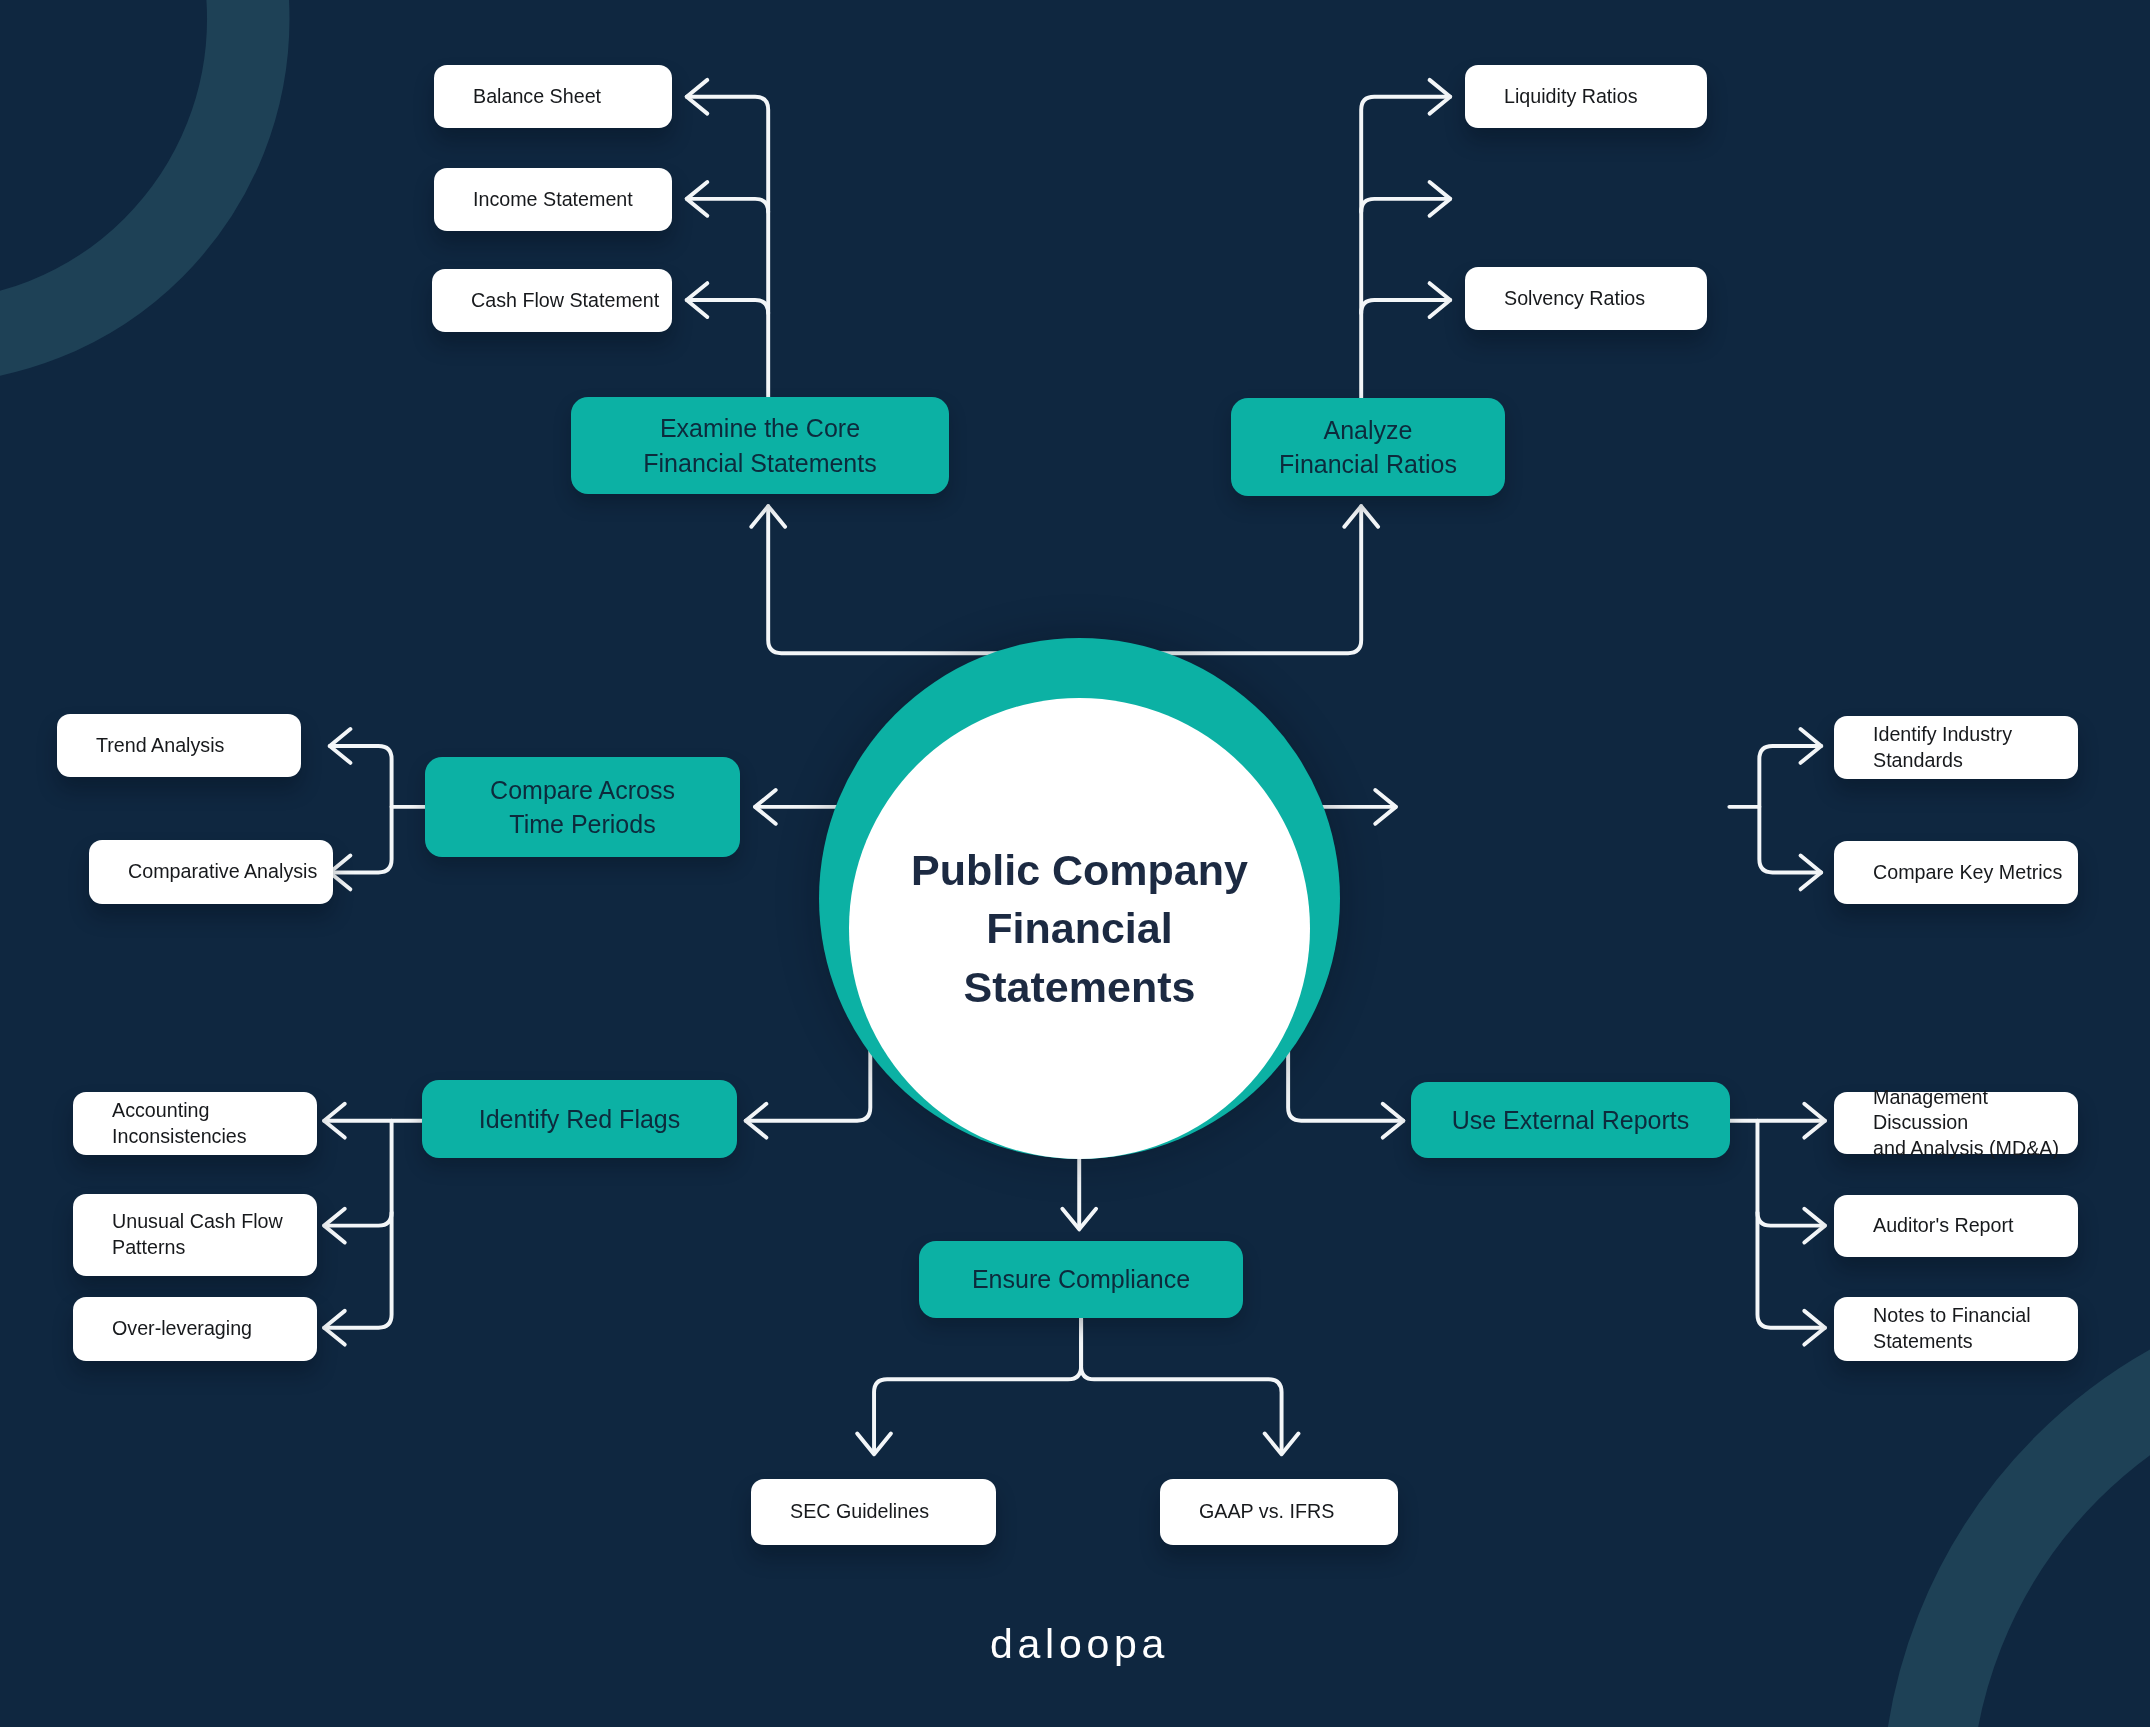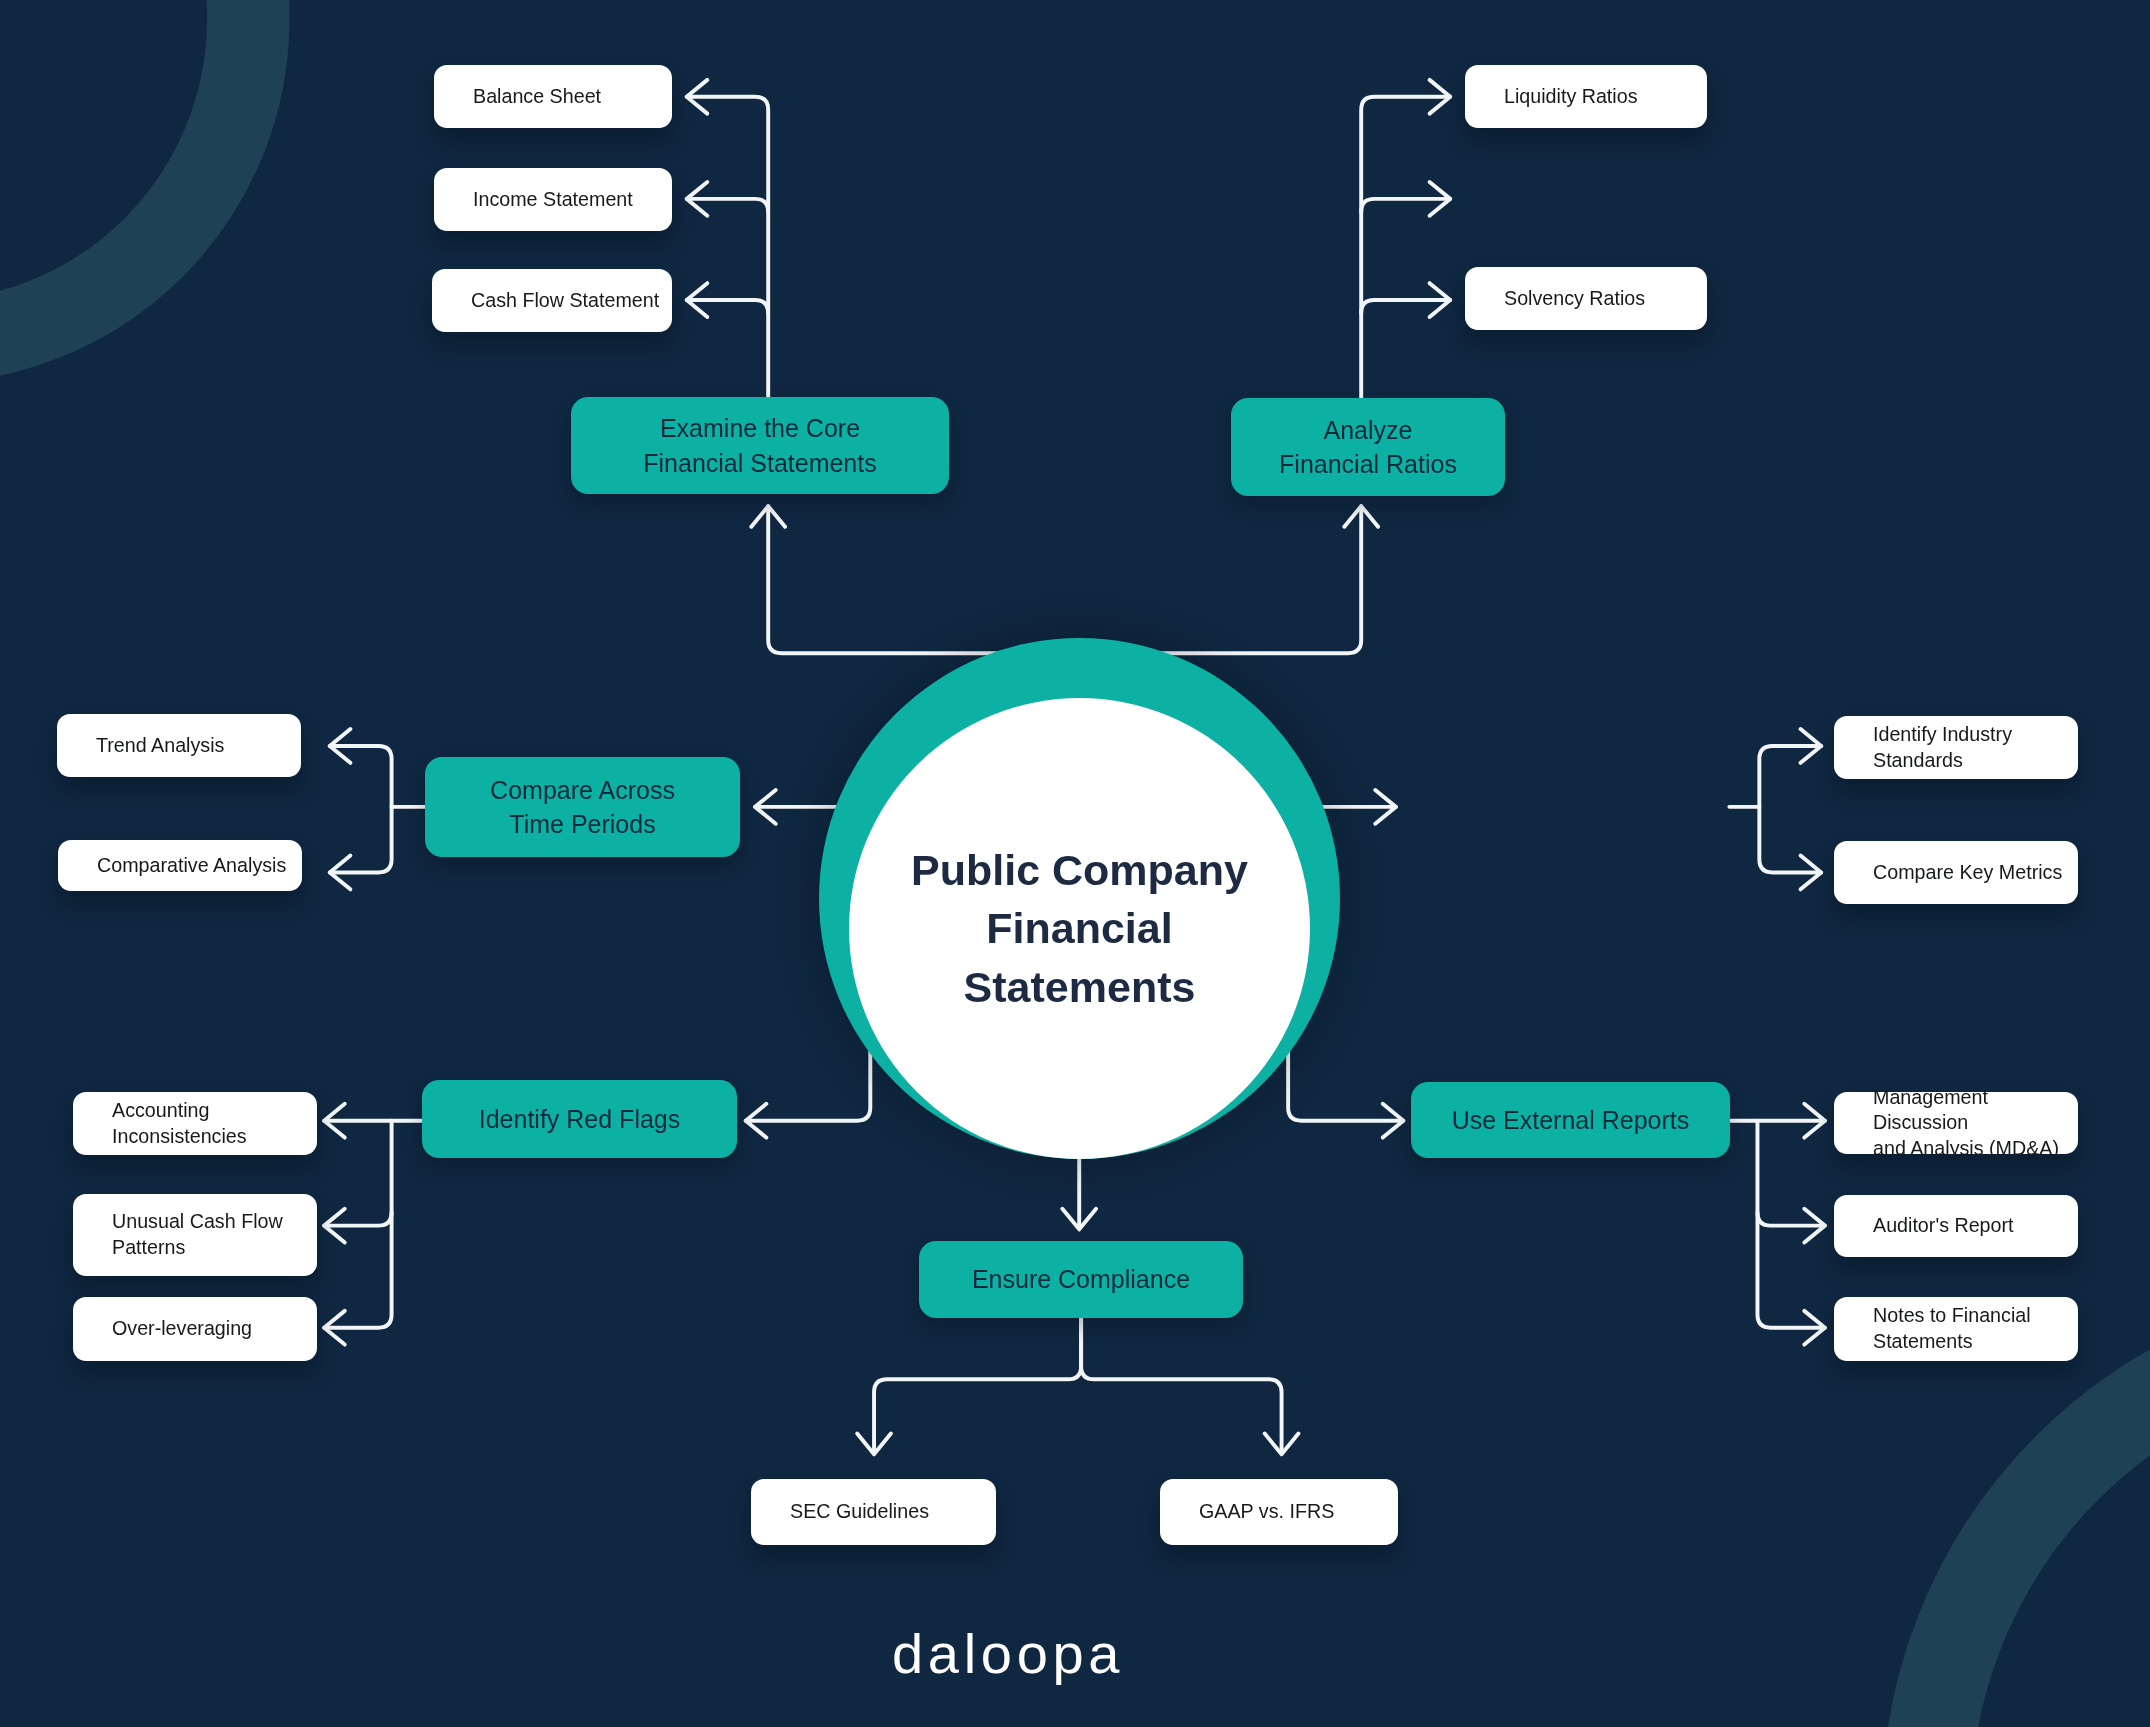--- a/index.html
+++ b/index.html
@@ -20,22 +20,22 @@
   .leaf{background:var(--leaf_bg);border-radius:13px;justify-content:flex-start;text-align:left;
     color:var(--leaf_text);font-size:19.7px;font-weight:400;line-height:1.3;padding-left:39px;padding-right:7.5px;
     box-shadow:0 13px 20.6px rgba(2,10,20,.30);}
   .hub{position:absolute;left:819px;top:638px;width:521px;height:521px;border-radius:50%;
     background:var(--teal);display:flex;align-items:flex-end;justify-content:center;
     box-shadow:0 0 43px rgba(2,10,20,.30);}
   .hub-inner{width:461px;height:461px;border-radius:50%;background:#fff;
     display:flex;align-items:center;justify-content:center;}
   .hub-title{white-space:pre-line;text-align:center;color:var(--center_text);
     font-size:43px;font-weight:600;line-height:1.35;}
-  .logo{position:absolute;left:892px;top:1621px;width:375px;text-align:left;
-    color:#fff;font-size:56px;font-weight:500;letter-spacing:4.7px;}
+  .logo{position:absolute;left:892px;top:1621px;width:375px;text-align:center;
+    color:#fff;font-size:41px;font-weight:500;letter-spacing:4.7px;}
 </style>
 </head>
 <body>
 
 <div class="stage">
 
   <svg class="wires" width="2150" height="1728" viewBox="0 0 2295 1844">
 
     <circle class="decor" cx="-80" cy="20" r="345" stroke-width="88"></circle>
     <circle class="decor" cx="2570" cy="1930" r="514" stroke-width="95"></circle>
@@ -119,21 +119,21 @@
   <div class="node leaf" style="left:432px;top:269px;width:240px;height:63px">Cash Flow Statement</div>
 
   <div class="node teal-box" style="left:1231px;top:398px;width:274px;height:98px">Analyze
 Financial Ratios</div>
   <div class="node leaf" style="left:1465px;top:65px;width:242px;height:63px">Liquidity Ratios</div>
   <div class="node leaf" style="left:1465px;top:267px;width:242px;height:63px">Solvency Ratios</div>
 
   <div class="node teal-box" style="left:425px;top:757px;width:315px;height:100px">Compare Across
 Time Periods</div>
   <div class="node leaf" style="left:57px;top:714px;width:244px;height:63px">Trend Analysis</div>
-  <div class="node leaf" style="left:58px;top:840px;width:244px;height:51px">Comparative Analysis</div>
+  <div class="node leaf" style="left:89px;top:840px;width:244px;height:64px">Comparative Analysis</div>
 
   <div class="node leaf" style="left:1834px;top:716px;width:244px;height:63px">Identify Industry
 Standards</div>
   <div class="node leaf" style="left:1834px;top:841px;width:244px;height:63px">Compare Key Metrics</div>
 
   <div class="node teal-box" style="left:422px;top:1080px;width:315px;height:78px">Identify Red Flags</div>
   <div class="node leaf" style="left:73px;top:1092px;width:244px;height:63px">Accounting
 Inconsistencies</div>
   <div class="node leaf" style="left:73px;top:1194px;width:244px;height:82px">Unusual Cash Flow
 Patterns</div>

